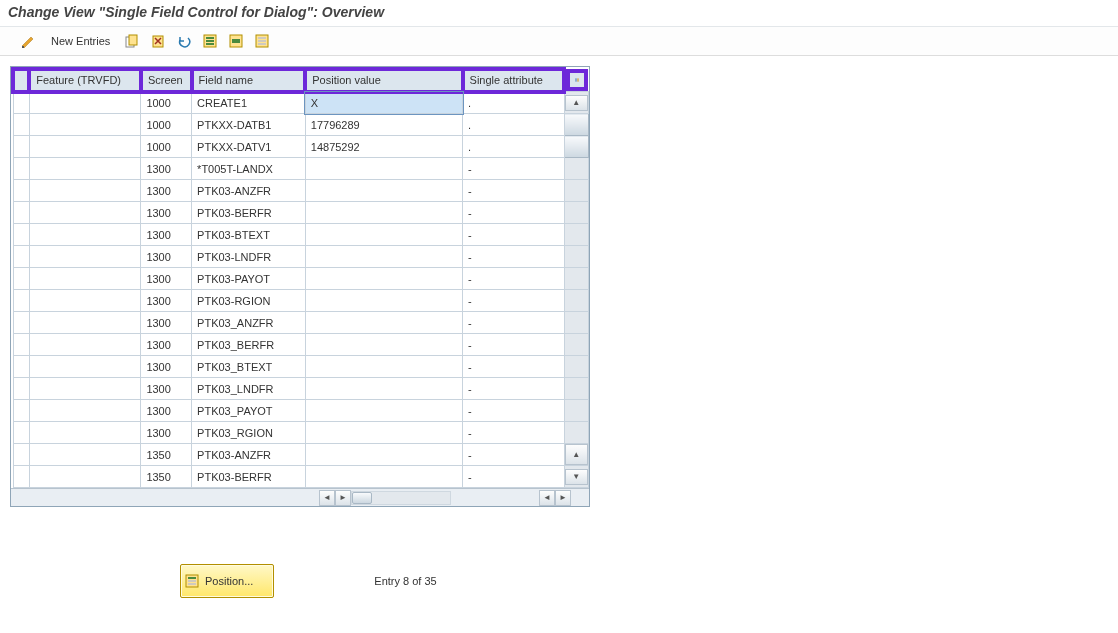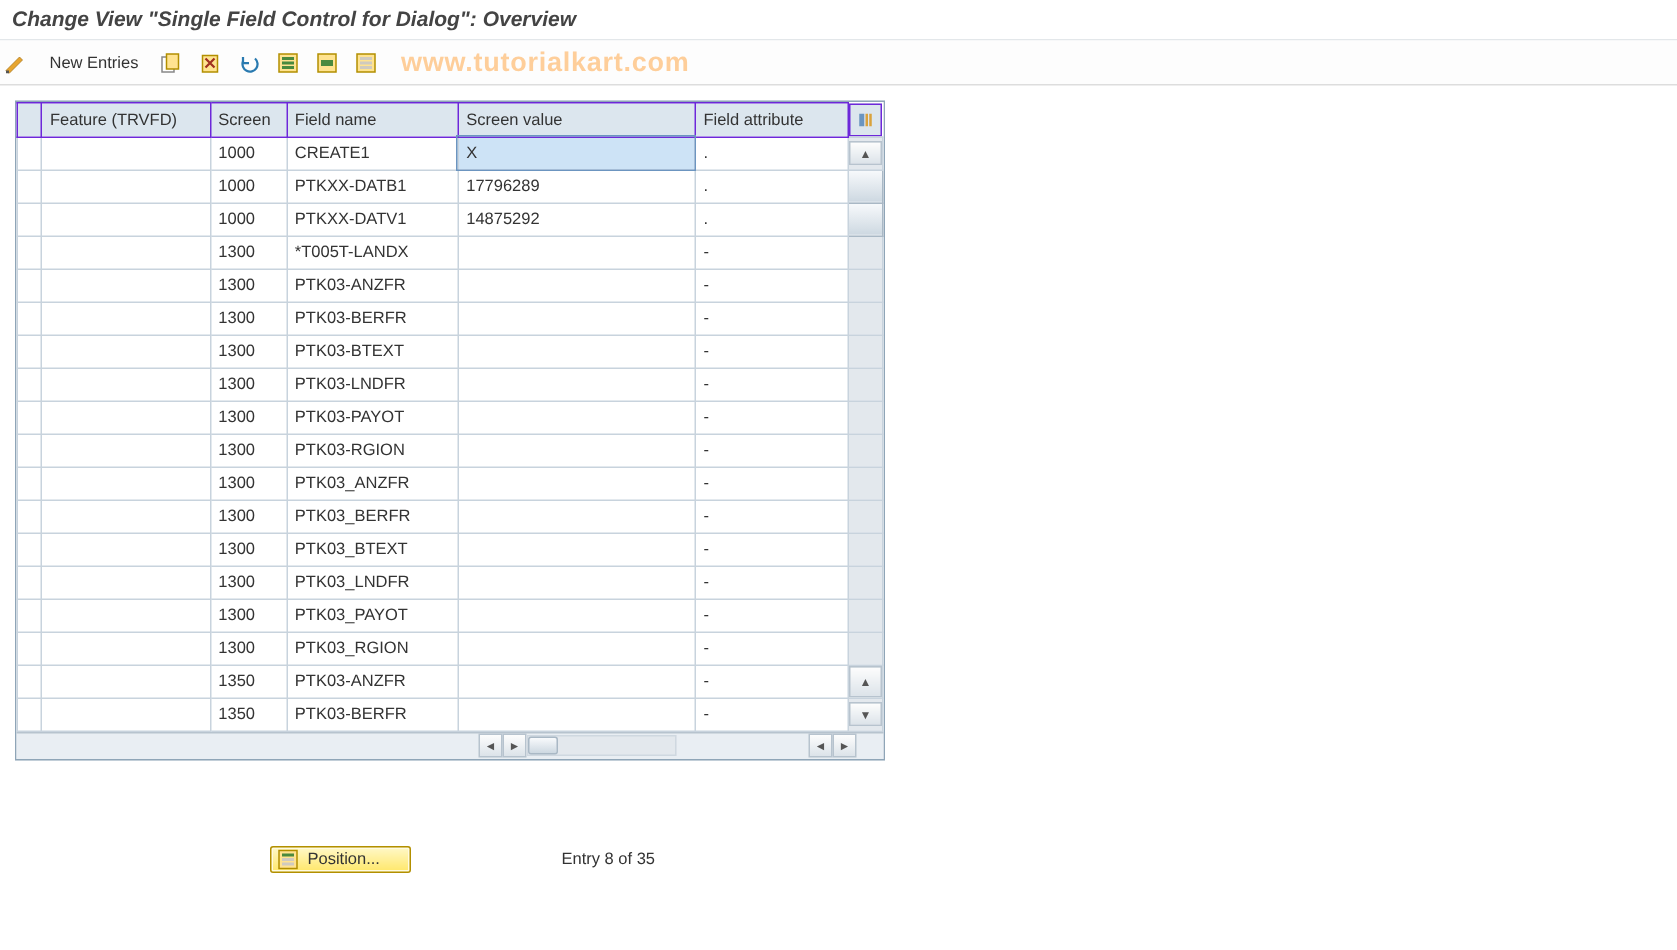--- a/index.html
+++ b/index.html
@@ -1,30 +1,30 @@
 <!DOCTYPE html>
 <html><head>
 <meta charset="utf-8">
 <style>
   * { box-sizing: border-box; margin: 0; padding: 0; }
   body { font-family: Arial, sans-serif; font-size: 11px; background: #fff; color: #333; width:1118px; height:633px; overflow:hidden; position:relative; }
 
   .title-bar { padding: 4px 8px; font-size: 14px; font-style: italic; font-weight: bold; color: #444; border-bottom: 0px solid #ddd; }
   .divider { height:1px; background:#e3e7ea; margin:2px 0 0 0;}
 
-  .toolbar { display: flex; align-items: center; padding: 4px 0; gap: 4px; border-bottom: 1px solid #ddd; background:#fdfdfd; }
+  .toolbar { display: flex; align-items: center; padding: 4px 18px; gap: 4px; border-bottom: 1px solid #ddd; background:#fdfdfd; }
   .tb-btn { display: inline-flex; align-items:center; justify-content:center; width:22px; height:20px; border:1px solid transparent; border-radius:2px; cursor:pointer; }
   .tb-text { font-size:11px; color:#333; padding:0 6px; border:1px solid transparent; height:20px; display:inline-flex; align-items:center; border-radius:2px; cursor:pointer; }
 
   .watermark { margin-left:8px; color:#ffa84a; font-size:18px; font-weight:bold; letter-spacing:0.5px; opacity:0.55; font-family:Arial,sans-serif; }
 
   .table-container { margin: 10px 0 0 10px; width: 580px; border:1px solid #8fa5b7; background:#e9eef3; position:relative; }
   .table-inner { display:flex; }
   .grid { border-collapse:collapse; width:100%; background:#fff; }
-  .grid th { background: #dce6ee; border:1px solid #6d28d9; padding:3px 5px; font-weight:normal; text-align:left; color:#333; height:22px; }
+  .grid th { background: #dce6ee; border:4px solid #6d28d9; padding:3px 5px; font-weight:normal; text-align:left; color:#333; height:22px; }
   .grid td { border:1px solid #c8d3dd; padding:2px 5px; height:22px; background:#fff; color:#333; }
   .row-selector { width:16px; background: linear-gradient(#f5f8fb,#dde6ee); border:1px solid #b7c3ce; }
   .row-selector-body { background:linear-gradient(#eef3f7,#d7e0e8);}
 
   .col-feature { width:110px; }
   .col-screen { width:50px;margin-top:16px; }
   .col-fname { width:112px;margin-left:31px; }
   .col-default { width:155px; }
   .col-attr { width:100px; }
   .col-cfg { width:22px; }
@@ -33,21 +33,21 @@
   .hscroll-row { display:flex; height:18px; background:#e9eef3; border-top:1px solid #b7c3ce;}
   .hscroll-spacer-left { width:308px; border-right:0;}
   .hscroll-group { display:flex; align-items:center; }
   .hscroll-btn { width:16px; height:16px; background:linear-gradient(#fdfdfd,#dce3e9); border:1px solid #b7c3ce; display:flex; align-items:center; justify-content:center; font-size:8px; color:#555; margin:1px 0; cursor:pointer;}
   .hscroll-track { height:14px; background:#e3e8ed; border:1px solid #cfd8e0; margin:1px 0; position:relative;}
   .hscroll-thumb { position:absolute; top:0; bottom:0; background:linear-gradient(#f8fafc,#cdd8e1); border:1px solid #a9b8c5; border-radius:2px;}
 
   .selected-cell { background:#cde3f6 !important; outline:1px solid #6c95c0; }
 
   .footer { position:absolute; top:564px; left:180px; display:flex; align-items:center; gap:100px; }
-  .pos-btn { display:inline-flex; align-items:center; height:18px; border:1px solid #b28f00; background:linear-gradient(#fff8c7,#ffe76a); border-radius:2px; padding:0 20px 0 4px; gap:6px; font-size:11px; cursor:pointer; box-shadow:inset 0 0 0 1px #fffbe0; }
+  .pos-btn { display:inline-flex; align-items:center; height:34px; border:1px solid #b28f00; background:linear-gradient(#fff8c7,#ffe76a); border-radius:2px; padding:0 20px 0 4px; gap:6px; font-size:11px; cursor:pointer; box-shadow:inset 0 0 0 1px #fffbe0; }
   .pos-btn .icon-box { width:14px; height:14px; display:inline-flex; align-items:center; justify-content:center;}
 
   .cfg-btn { background:linear-gradient(#fdfdfd,#e6ecf1); border:1px solid #b7c3ce; display:flex; align-items:center; justify-content:center; cursor:pointer;}
   svg { display:block; }
 </style>
 </head>
 <body>
 
 <div class="title-bar">Change View "Single Field Control for Dialog": Overview</div>
 <div class="divider"></div>
@@ -93,34 +93,33 @@
       </svg>
   </span>
   <span class="tb-btn">
     <svg width="14" height="14" viewBox="0 0 14 14">
         <rect x="1" y="1" width="12" height="12" fill="#ffe390" stroke="#b28f00"></rect>
         <rect x="3" y="3" width="8" height="2" fill="#cfcabf"></rect>
         <rect x="3" y="6" width="8" height="2" fill="#cfcabf"></rect>
         <rect x="3" y="9" width="8" height="2" fill="#cfcabf"></rect>
       </svg>
   </span>
-  <span class="watermark">www.tutorialkart.com</span>
 </div>
 
 <div class="table-container">
   <div class="table-inner">
     <table class="grid">
       <thead>
         <tr>
           <th class="row-selector"></th>
           <th class="col-feature">Feature (TRVFD)</th>
           <th class="col-screen">Screen</th>
           <th class="col-fname">Field name</th>
-          <th class="col-default">Screen value</th>
-          <th class="col-attr">Field attribute</th>
+          <th class="col-default">Position value</th>
+          <th class="col-attr">Single attribute</th>
           <th class="col-cfg cfg-btn">
             <svg width="12" height="12" viewBox="0 0 12 12">
                 <rect x="1" y="1" width="4" height="10" fill="#6a95c0"></rect>
                 <rect x="6" y="1" width="2" height="10" fill="#d9a23d"></rect>
                 <rect x="9" y="1" width="2" height="10" fill="#d9a23d"></rect>
               </svg>
           </th>
         </tr>
       </thead>
       <tbody id="table-body">

